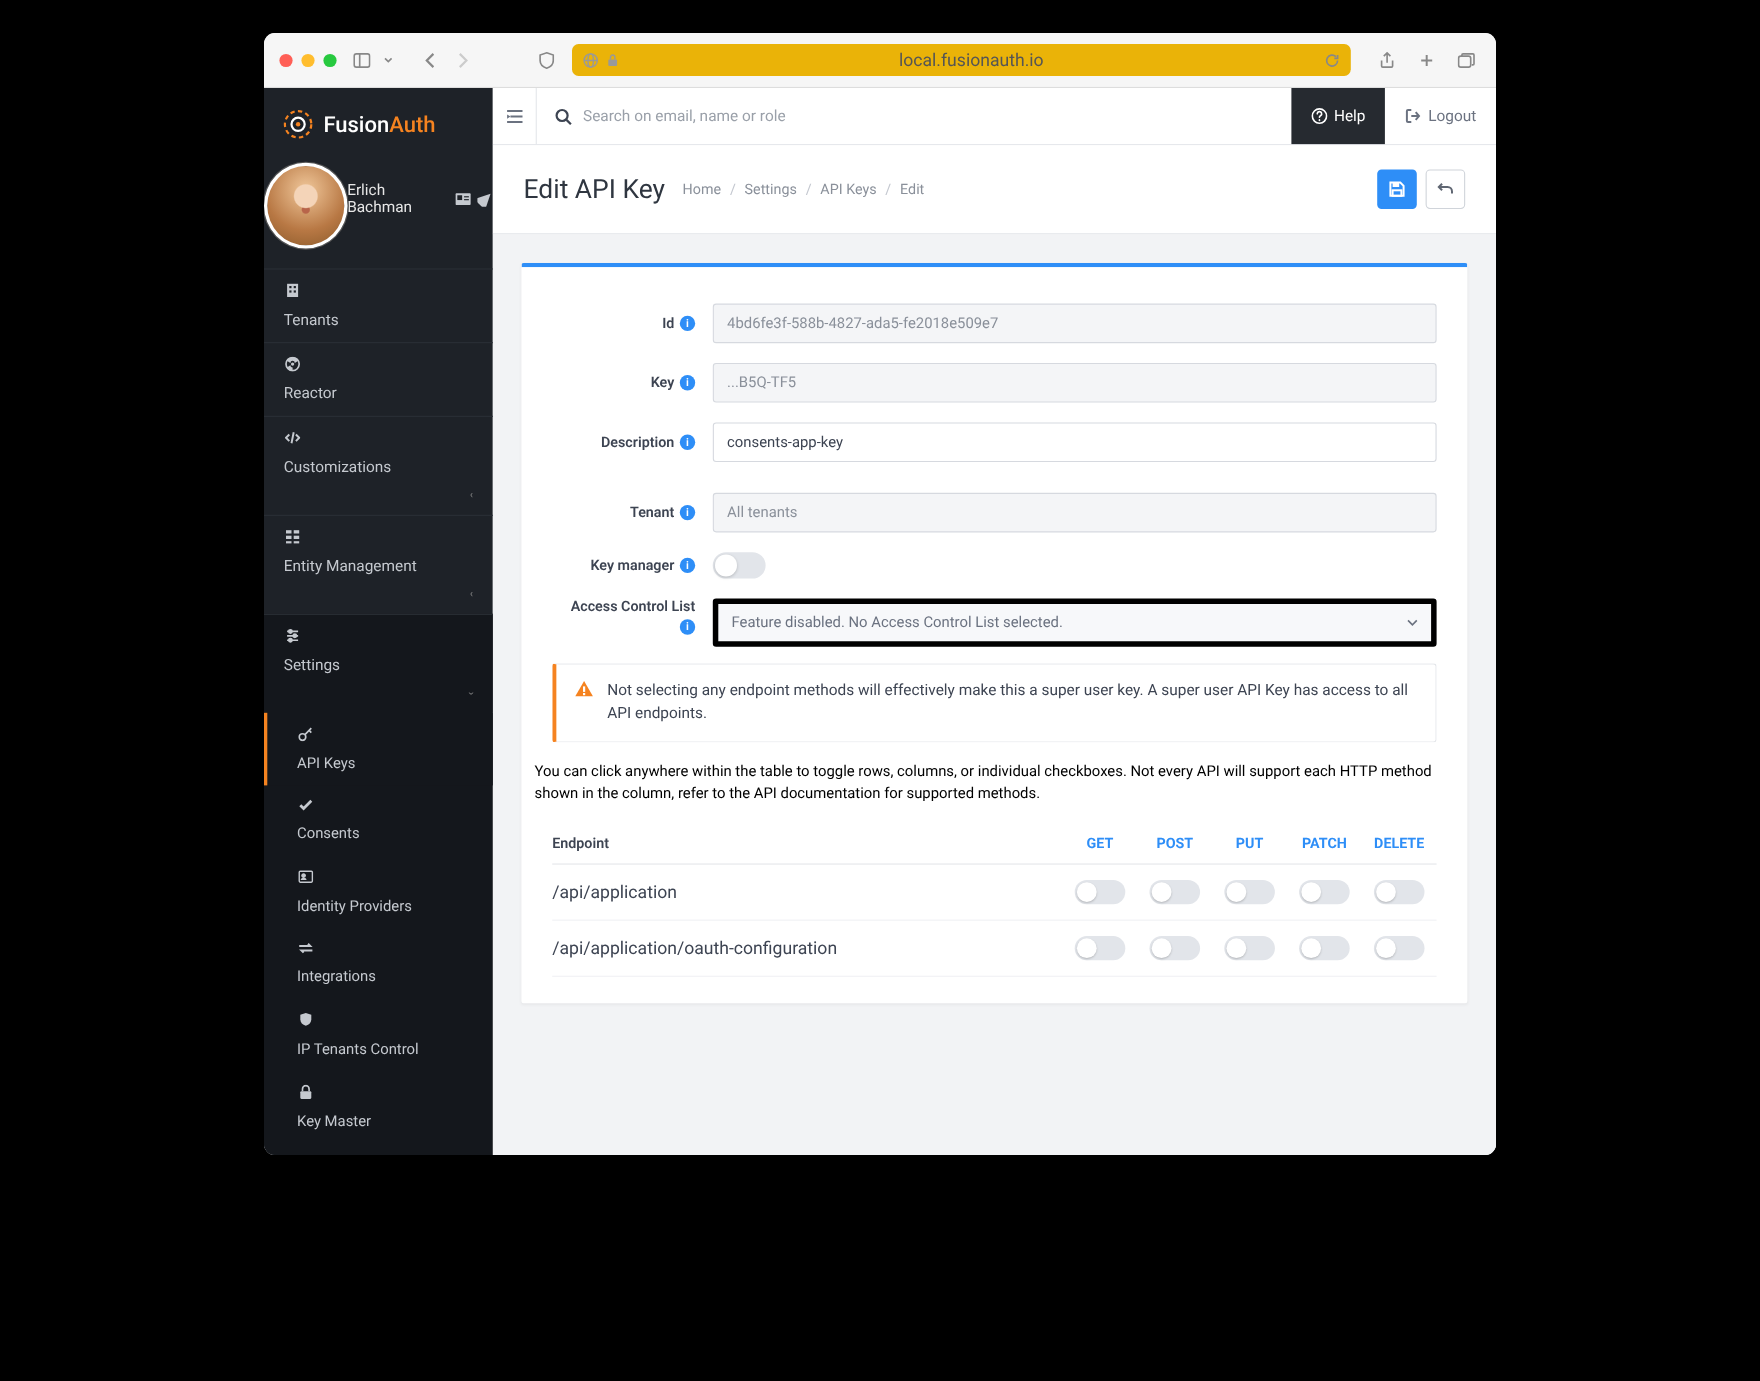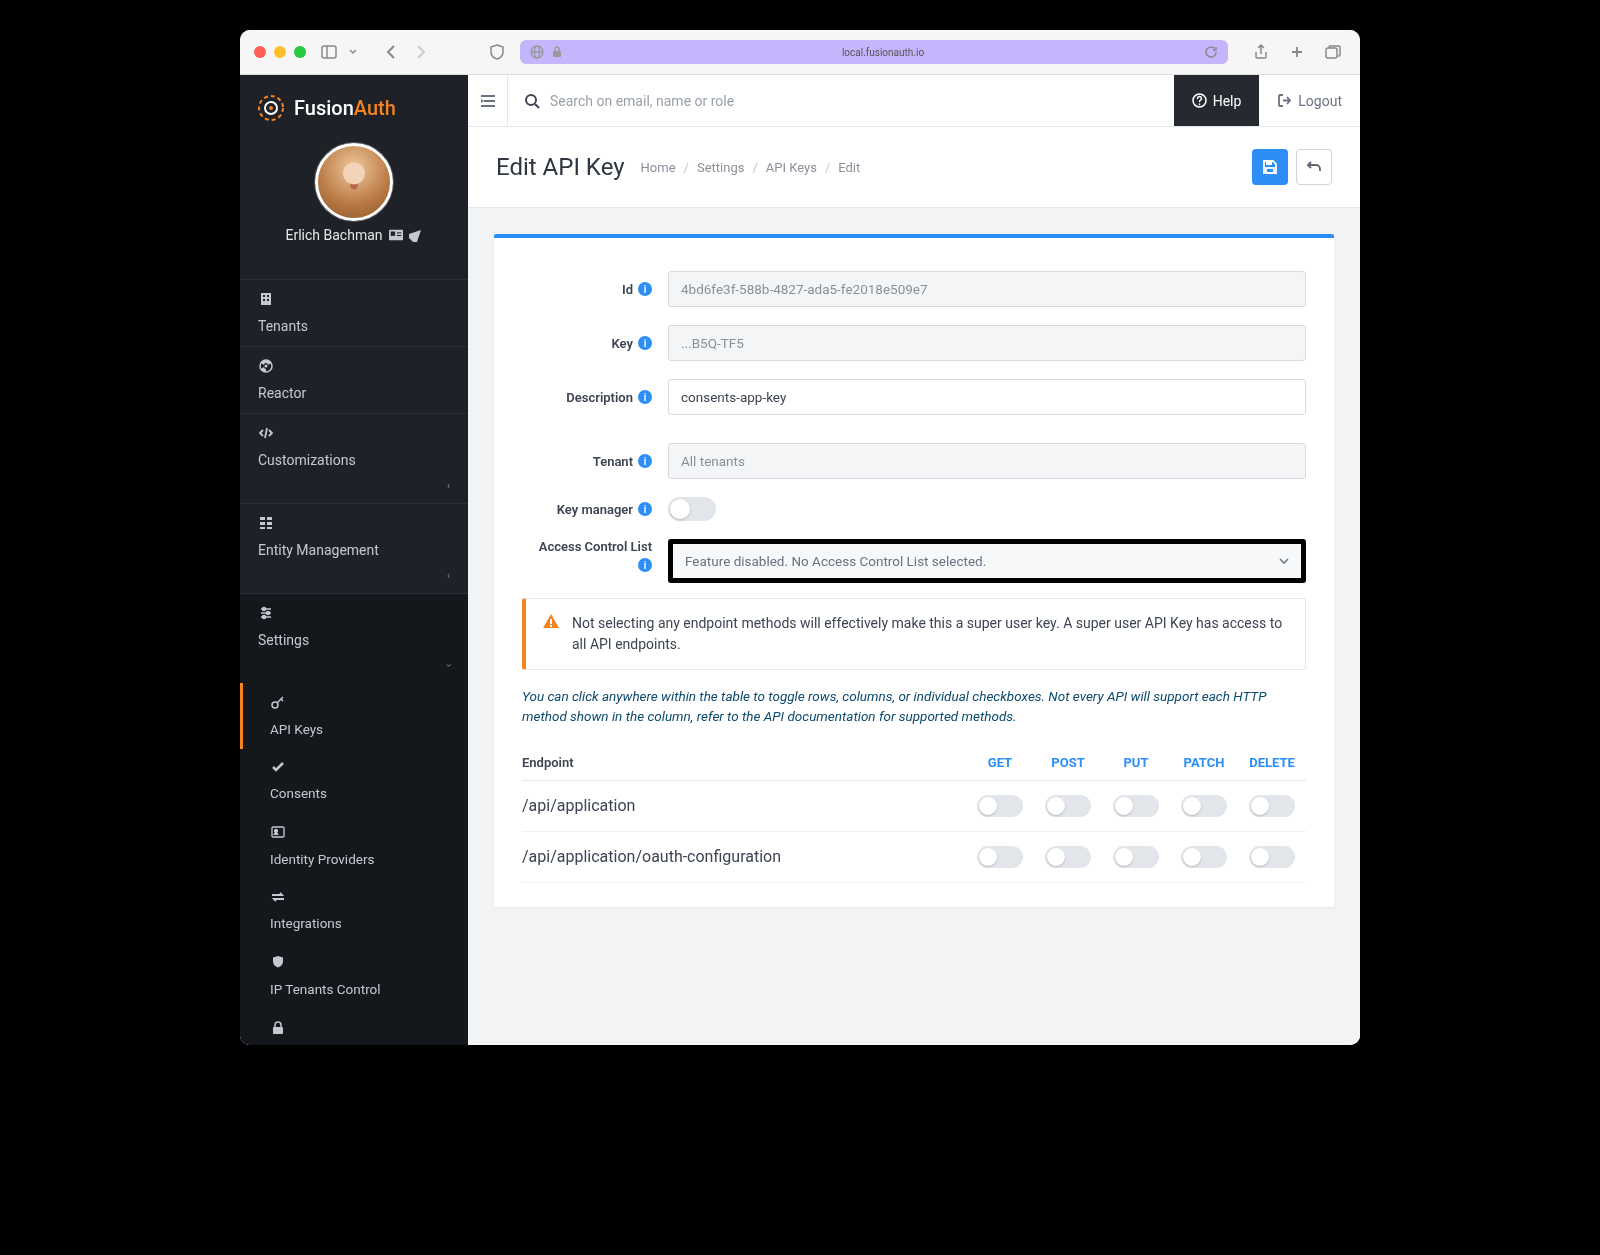--- a/index.html
+++ b/index.html
@@ -8,33 +8,33 @@
 
 
 .chrome { background: #f6f6f6; border-bottom: 1px solid #ddd; display: flex; align-items: center; padding: 10px 14px; gap: 10px; }
 .traffic-lights { display: flex; gap: 8px; }
 .light { width: 12px; height: 12px; border-radius: 50%; }
 .light.red { background: #ff5f56; }
 .light.yellow { background: #ffbd2e; }
 .light.green { background: #27c93f; }
 .chrome-btn { width: 26px; height: 22px; display: flex; align-items: center; justify-content: center; color: #888; }
 .chrome-group { display: flex; align-items: center; gap: 4px; }
-.url-bar { flex: 1; background: #c4b5fd; border-radius: 6px; padding: 5px 10px; display: flex; align-items: center; gap: 8px; color: #666; font-size: 10px; }
+.url-bar { flex: 1; background: #eab308; border-radius: 6px; padding: 5px 10px; display: flex; align-items: center; gap: 8px; color: #666; font-size: 16px; }
 .url-bar .url-text { flex: 1; text-align: center; color: #555; }
 .chrome-right { display: flex; gap: 10px; margin-left: 10px; }
 
 
 .app { display: flex; background: #f2f3f5; height: 970px; }
 
 
-.sidebar { width: 228px; background: #1e2228; color: #c5c9cf; display: flex; flex-direction: column; font-size: 14px; }
+.sidebar { width: 208px; background: #1e2228; color: #c5c9cf; display: flex; flex-direction: column; font-size: 14px; }
 .logo-row { display: flex; align-items: center; gap: 8px; padding: 18px 16px 10px; }
 .logo-text { font-size: 20px; font-weight: 500; color: #fff; }
 .logo-text .orange { color: #f58320; }
-.avatar-wrap { display: flex; flex-direction: column; align-items: center; padding: 10px 0 18px; }
+.avatar-wrap { display: flex; flex-direction: row; align-items: center; padding: 10px 0 18px; }
 .avatar { width: 78px; height: 78px; border-radius: 50%; background: radial-gradient(circle at 50% 30%, #f0c79a 0%, #b87844 60%, #8a5a2a 100%); border: 3px solid #fff; box-shadow: 0 0 0 1px #555; overflow: hidden; position: relative; }
 .avatar::before { content: ""; position: absolute; inset: 0; background: radial-gradient(circle at 50% 38%, #f4d4b8 18%, transparent 20%), radial-gradient(circle at 40% 40%, #3a2a1a 4%, transparent 5%), radial-gradient(circle at 60% 40%, #3a2a1a 4%, transparent 5%), radial-gradient(circle at 50% 55%, #b8654a 6%, transparent 8%); }
 .user-row { display: flex; align-items: center; gap: 6px; color: #e6e6e6; font-size: 14px; padding: 6px 0 18px; }
 .user-row svg { width: 14px; height: 14px; fill: #c5c9cf; }
 .nav-item { display: flex; gap: 12px; padding: 12px 18px; color: #c5c9cf; cursor: pointer; position: relative; border-top: 1px solid #2a2f36; flex-direction: column; }
 .nav-item.active { background: #14171c; border-left: 3px solid #f58320; padding-left: 15px; }
 .nav-item .icon { width: 16px; display: flex; justify-content: center; }
 .nav-item .chev { margin-left: auto; font-size: 10px; color: #888; }
 .nav-sub { background: #14171c; }
 .nav-sub .nav-item { padding-left: 30px; border-top: none; font-size: 13.5px; }
@@ -71,21 +71,21 @@
 .form-select { flex: 1; padding: 9px 12px; border: 5px solid #000000; border-radius: 3px; font-size: 13.5px; background: #f7f8fa; color: #6b7280; display: flex; justify-content: space-between; align-items: center; }
 
 .toggle { width: 48px; height: 24px; background: #e2e5ea; border-radius: 12px; position: relative; cursor: pointer; }
 .toggle::after { content: ""; position: absolute; width: 20px; height: 20px; background: #fff; border-radius: 50%; top: 2px; left: 2px; box-shadow: 0 1px 3px rgba(0,0,0,0.2); }
 
 .section-title { font-size: 20px; font-weight: 400; color: #3d4452; padding: 24px 28px 10px; }
 
 .alert { margin: 6px 28px 16px; border: 1px solid #e4e6ea; border-left: 4px solid #f58320; border-radius: 3px; padding: 14px 16px; display: flex; gap: 12px; font-size: 14px; color: #3d4452; line-height: 1.5; }
 .alert .warn-icon { color: #f58320; flex-shrink: 0; }
 
-.table-note { padding: 0 28px 18px; font-style: italic; font-size: 13.5px; color: #0c4a6e; line-height: 1.5; }
+.table-note { padding: 0 12px 18px; font-size: 13.5px; color: #000000; line-height: 1.5; }
 
 .endpoint-table { width: 100%; padding: 0 28px; }
 .endpoint-header { display: flex; align-items: center; padding: 10px 0; border-bottom: 1px solid #e4e6ea; }
 .ep-col-name { flex: 1; font-weight: 600; font-size: 13px; color: #3d4452; }
 .ep-col { width: 68px; text-align: center; font-weight: 700; font-size: 13px; color: #2e8ef7; }
 .endpoint-row { display: flex; align-items: center; padding: 14px 0; border-bottom: 1px solid #f0f1f4; }
 .endpoint-row .ep-col-name { font-size: 16px; color: #3d4452; font-weight: 400; }
 .endpoint-row .ep-col { display: flex; justify-content: center; }
 .mini-toggle { width: 46px; height: 22px; background: #e2e5ea; border-radius: 11px; position: relative; }
 .mini-toggle::after { content: ""; position: absolute; width: 18px; height: 18px; background: #fff; border-radius: 50%; top: 2px; left: 2px; box-shadow: 0 1px 2px rgba(0,0,0,0.2); }

